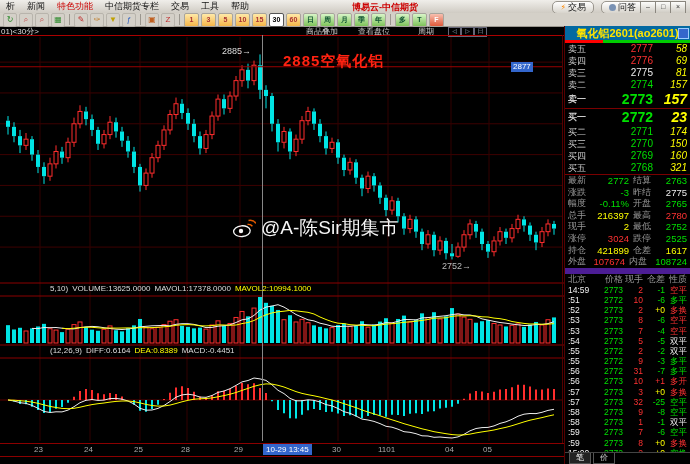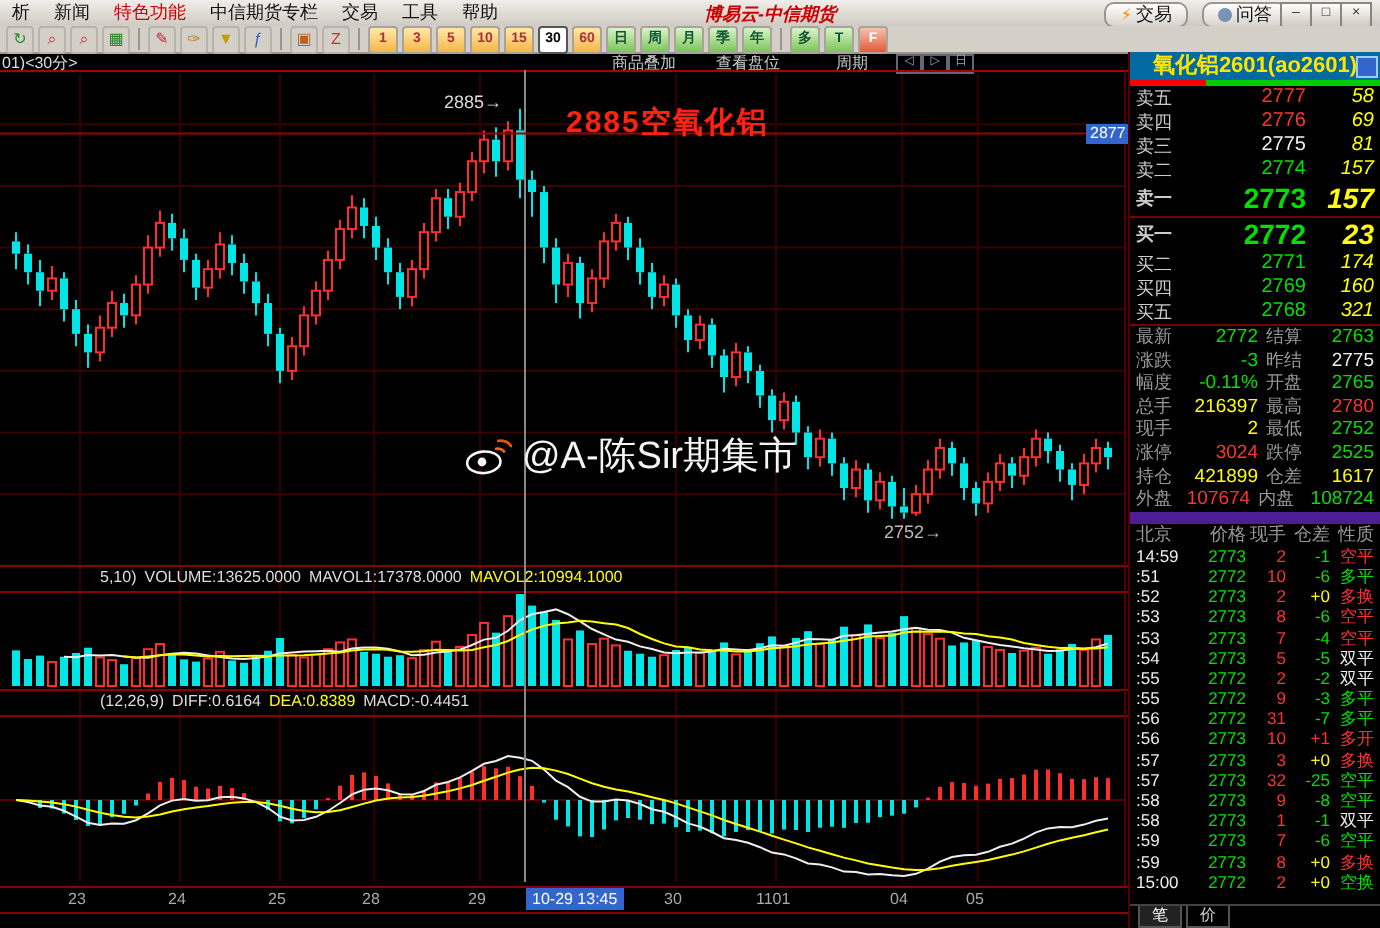--- a/index.html
+++ b/index.html
@@ -3,21 +3,21 @@
 <meta charset="utf-8">
 <style>
   html,body{margin:0;padding:0;background:#222;}
   #app{position:relative;width:690px;height:464px;background:#000;overflow:hidden;
        font-family:"Liberation Sans","DejaVu Sans",sans-serif;-webkit-font-smoothing:none;}
   
   #titlebar{position:absolute;left:0;top:0;width:690px;height:13px;
     background:linear-gradient(#f0eeea,#cfcbc3);display:flex;align-items:center;font-size:9px;color:#111;}
   .menu-item{padding:0 6px;cursor:default;}
   .menu-item.red{color:#c00;}
-  #win-title{position:absolute;left:352px;top:1px;font-size:9px;color:#c00;font-weight:bold;font-style:italic;}
+  #win-title{position:absolute;left:352px;top:1px;font-size:9px;color:#c00;font-weight:bold;}
   .tb-btn{position:absolute;top:1px;height:11px;padding:0 7px;font-size:9px;line-height:11px;
     background:linear-gradient(#fff,#d8d4cc);border:1px solid #9a968e;border-radius:5px;color:#111;display:flex;align-items:center;gap:2px;}
   .bolt{color:#f80;font-weight:bold;font-size:8px;}
   .chatdot{width:7px;height:7px;border-radius:50%;background:#7a92b4;display:inline-block;}
   .winctl{position:absolute;top:1px;width:14px;height:11px;background:linear-gradient(#fdfdfb,#cfcbc3);
     border:1px solid #8a867e;font-size:7px;line-height:10px;text-align:center;color:#333;}
   
   #toolbar{position:absolute;left:0;top:13px;width:690px;height:14px;background:#d4d0c8;
     display:flex;align-items:center;padding-left:2px;box-sizing:border-box;border-bottom:1px solid #9a968e;}
   .ticon{width:12px;height:12px;margin:0 1px;border:1px solid #b8b4ac;border-radius:2px;
@@ -638,21 +638,21 @@
       </g>
       <g>
         <line x1="262.5" x2="262.5" y1="0" y2="406" stroke="#888" stroke-width="1"></line>
         <line x1="0" x2="562" y1="31.745222929936304" y2="31.745222929936304" stroke="#990000" stroke-width="1"></line>
       </g>
     </svg>
 
   <div class="anno" style="left:222px;top:46px">2885→</div>
   <div id="anno-short" style="left:283px;top:52px">2885空氧化铝</div>
   <div class="anno" style="left:442px;top:261px;color:#bbb">2752→</div>
-  <div id="crosshair-price" style="left: 543px; top: 61.7452px;">2877</div>
+  <div id="crosshair-price" style="left: 511px; top: 61.7452px;">2877</div>
   <div id="watermark" style="left:232px;top:215px">
     <svg width="24" height="19" viewBox="0 0 24 19">
       <path d="M10.5 17.5c-4.6.4-8.6-1.6-8.9-4.6C1.3 10 4.7 7.2 9.3 6.8c4.6-.4 8.6 1.6 8.9 4.6.3 2.9-3.1 5.7-7.7 6.1z" fill="none" stroke="#fff" stroke-width="1.3"></path>
       <circle cx="9" cy="12" r="2.2" fill="#fff"></circle>
       <path d="M15.5 5.5c1.8-.4 3.7.2 4.9 1.7" fill="none" stroke="#f60" stroke-width="1.4"></path>
       <path d="M16.5 1.5c3-.6 6 .5 7.4 3" fill="none" stroke="#f60" stroke-width="1.4" opacity=".9"></path>
     </svg>
     <span>@A-陈Sir期集市</span>
   </div>
   <div id="vol-label" style="top:284px">
@@ -711,20 +711,25 @@
           <span class="ob-l">买一</span>
           <span class="ob-p c-g">2772</span>
           <span class="ob-v">23</span>
         </div>
         <div class="ob-row">
           <span class="ob-l">买二</span>
           <span class="ob-p c-g">2771</span>
           <span class="ob-v">174</span>
         </div>
         <div class="ob-row">
+          <span class="ob-l">买三</span>
+          <span class="ob-p c-g">2770</span>
+          <span class="ob-v">150</span>
+        </div>
+        <div class="ob-row">
           <span class="ob-l">买四</span>
           <span class="ob-p c-g">2769</span>
           <span class="ob-v">160</span>
         </div>
         <div class="ob-row">
           <span class="ob-l">买五</span>
           <span class="ob-p c-g">2768</span>
           <span class="ob-v">321</span>
         </div>
       </div>

